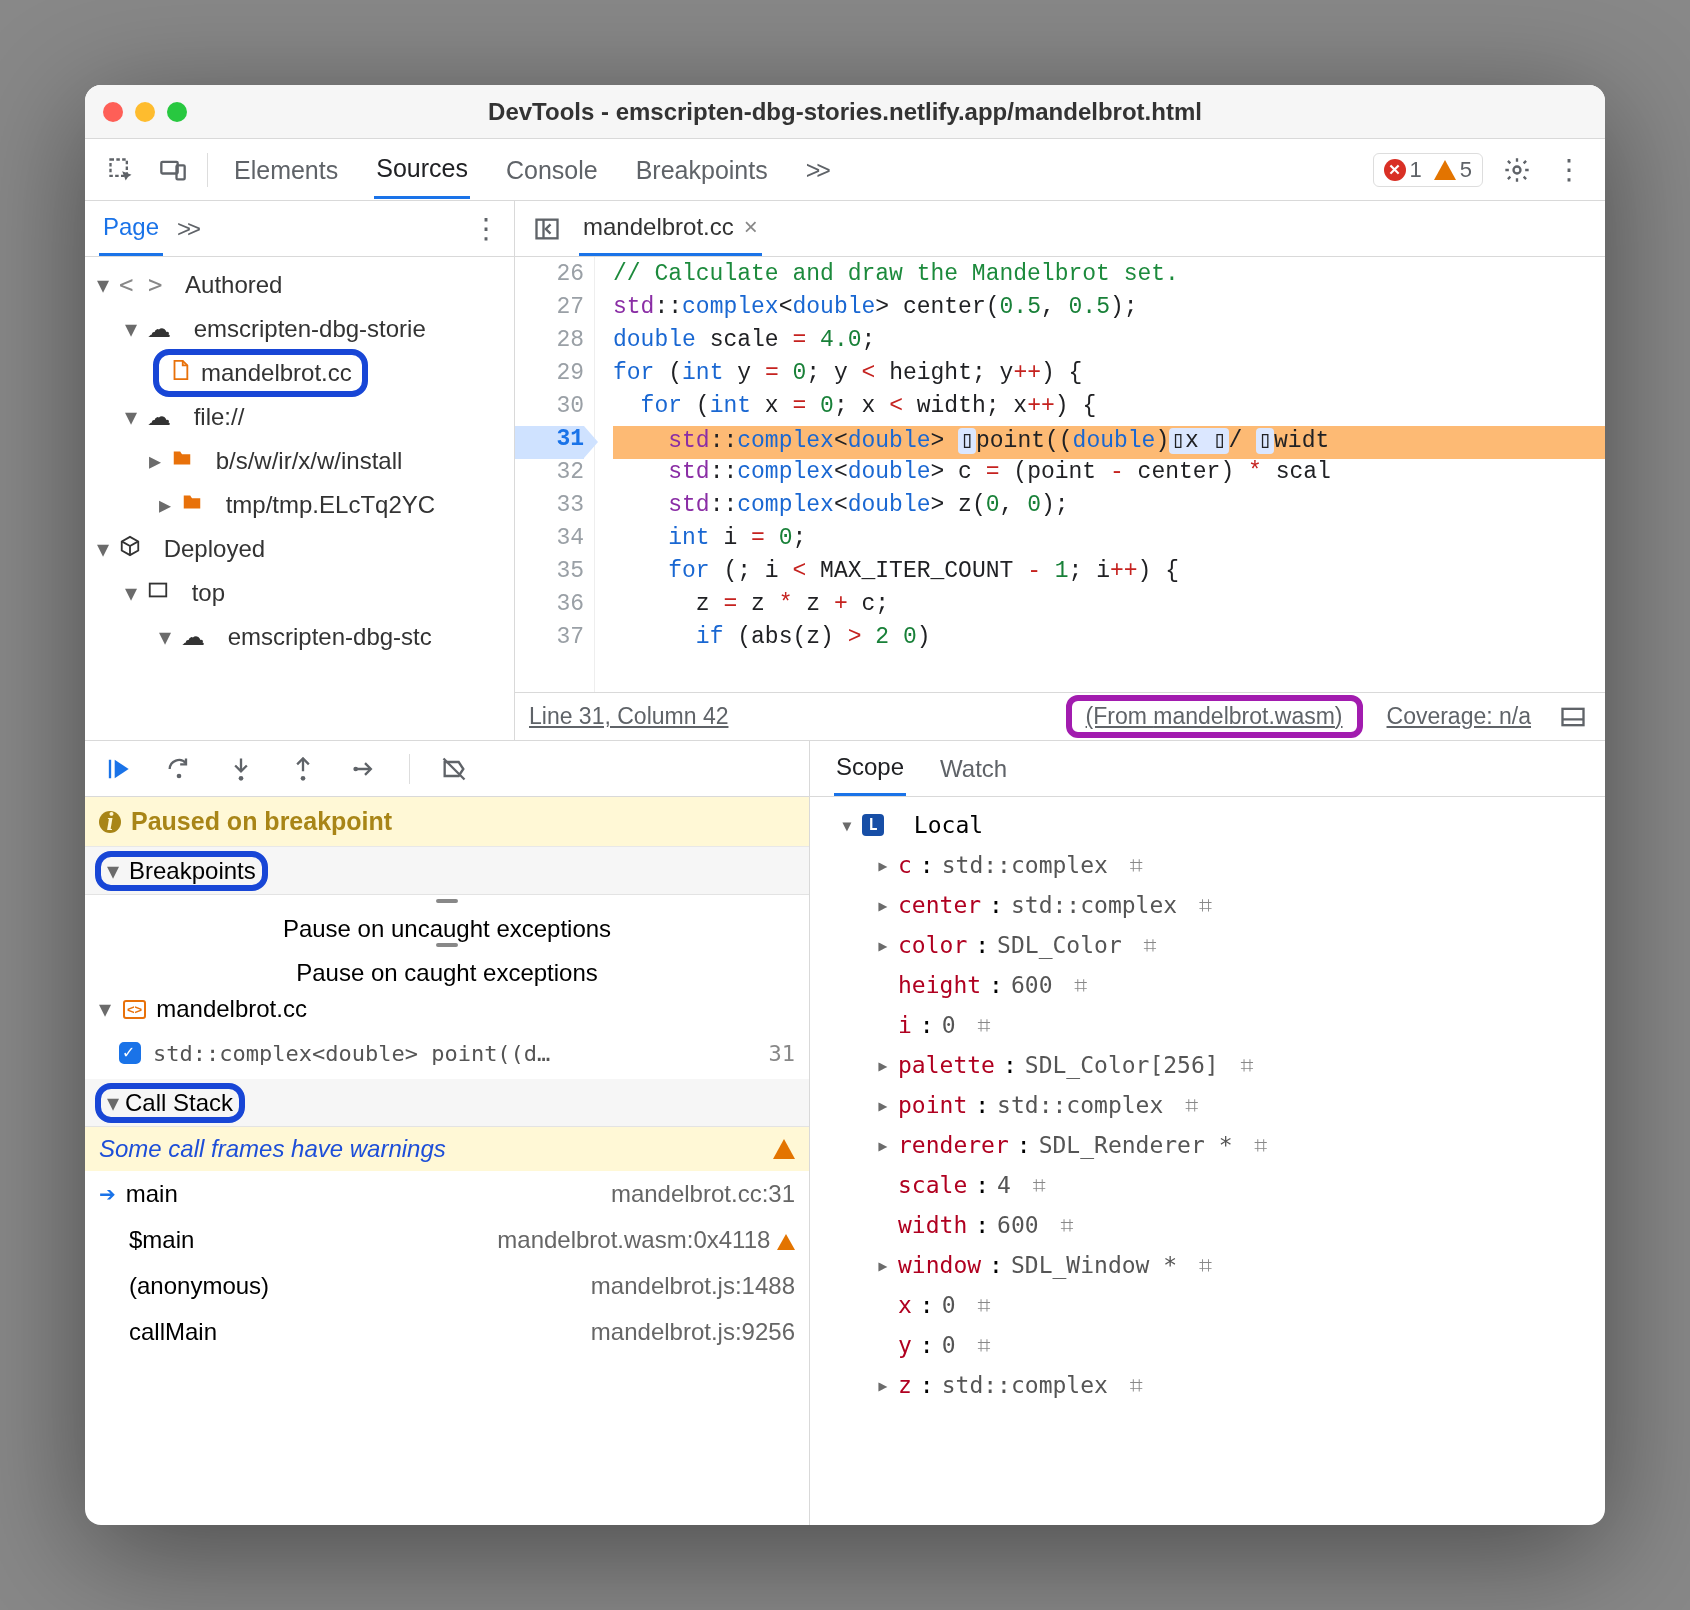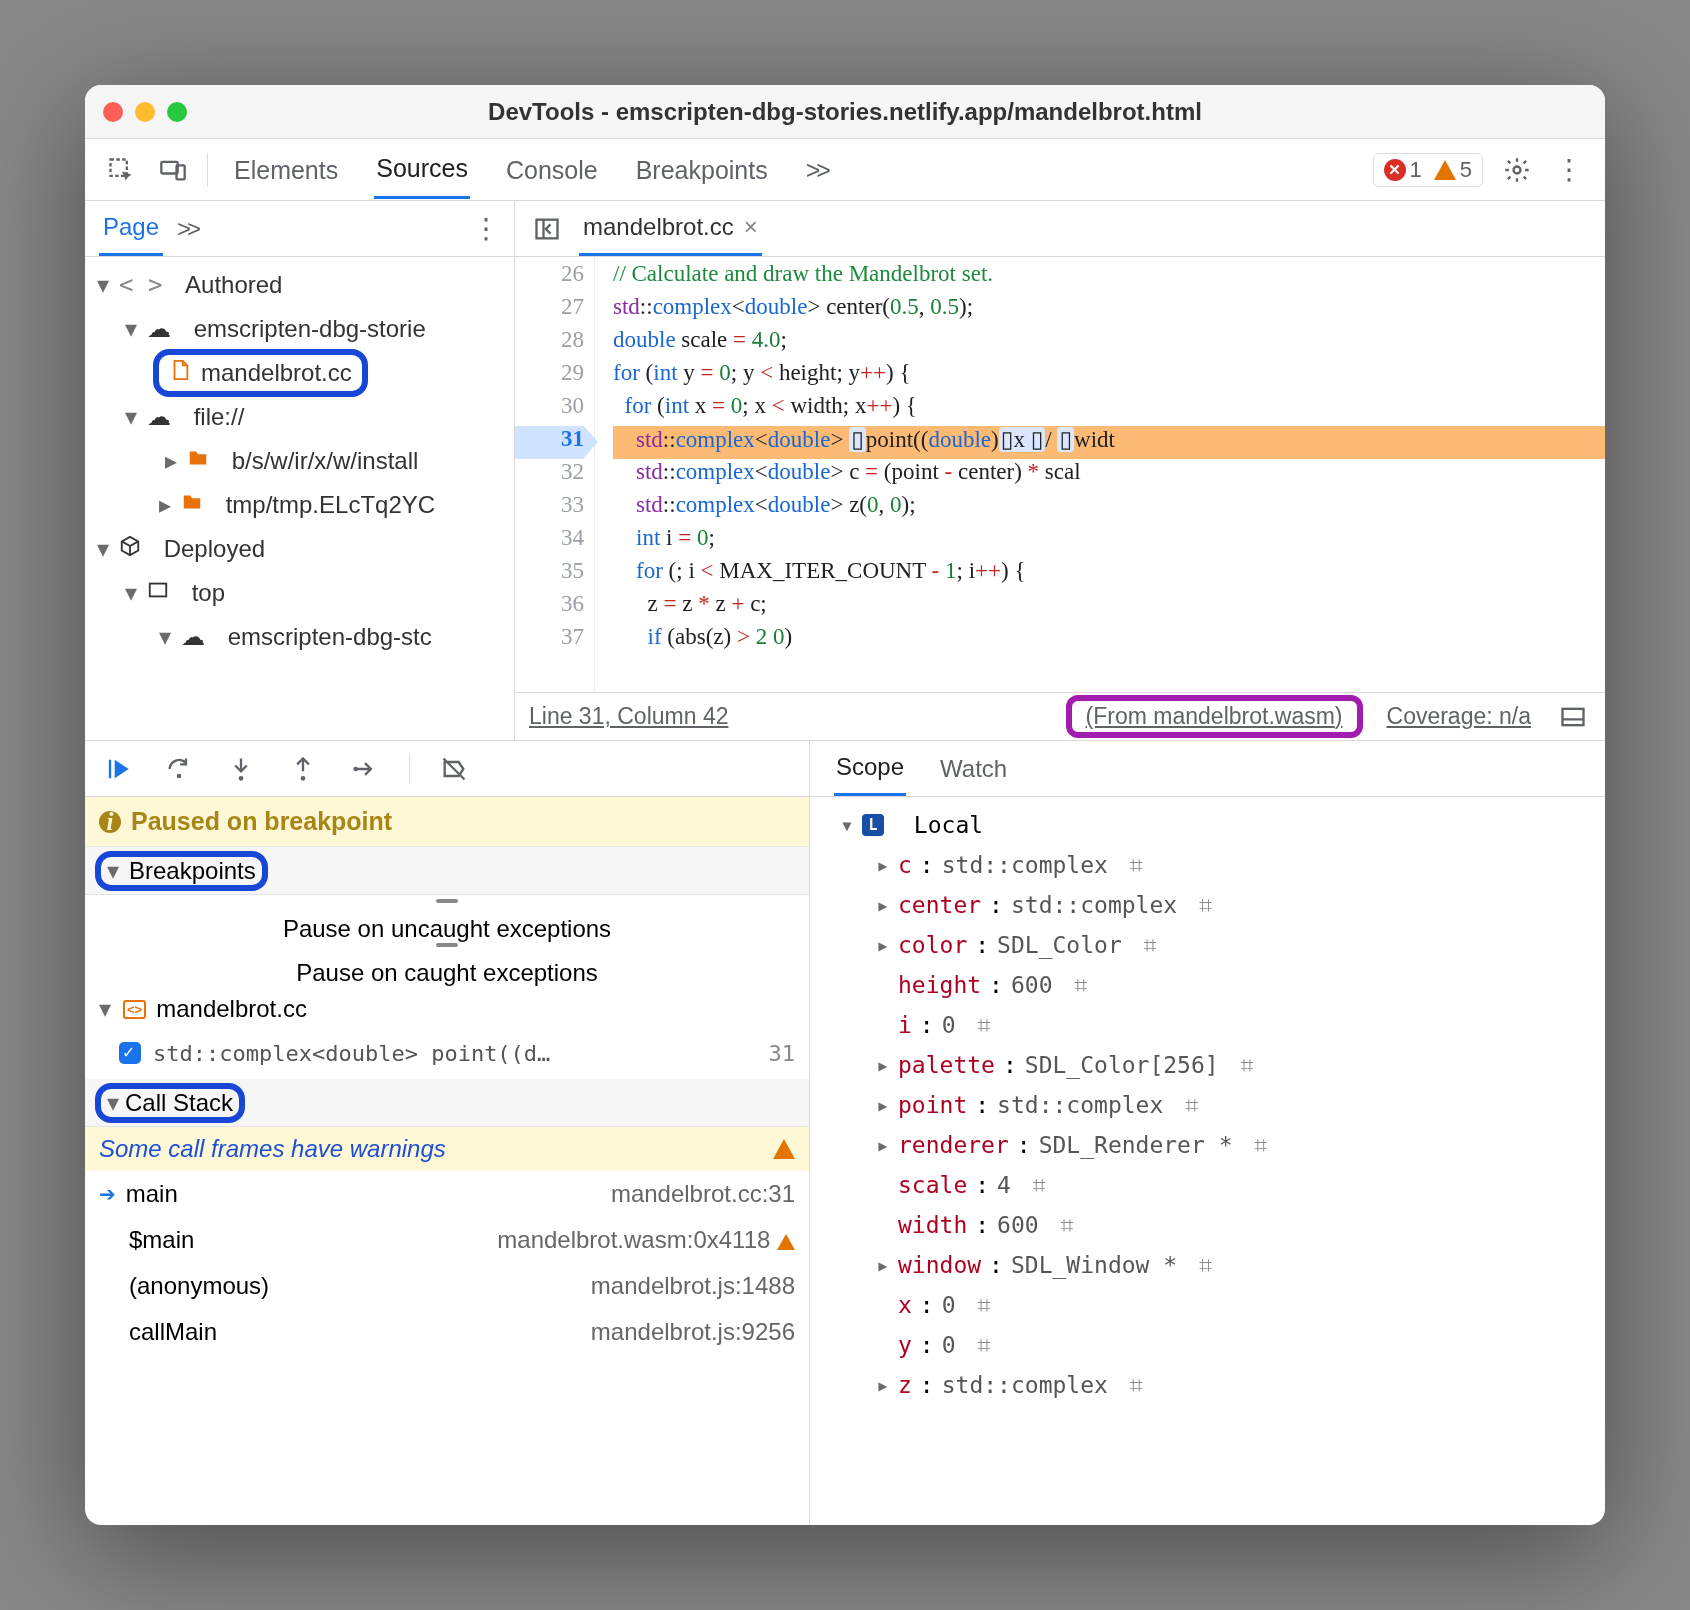--- a/index.html
+++ b/index.html
@@ -92,21 +92,21 @@
   .hl-blue.small { padding: 0 6px; }
   
   .editor {
     flex:1; display:flex; flex-direction:column;
   }
   .ed-tabs {
     height:56px; border-bottom:1px solid #d9d9d9; display:flex; align-items:center; gap:14px; padding:0 14px;
     font-size:24px; color:#333;
   }
   .ed-filetab { display:flex; align-items:center; gap:10px; border-bottom:3px solid #1a73e8; padding:12px 4px;}
-  .ed-body { flex:1; display:flex; font-family:Liberation Serif, serif; font-size:23px; overflow:hidden;}
+  .ed-body { flex:1; display:flex; font-family:Liberation Mono, monospace; font-size:23px; overflow:hidden;}
   .gutter { width:80px; text-align:right; padding:4px 10px 0 0; color:#9aa0a6; background:#fff; border-right:1px solid #eee;}
   .gutter .ln { height:33px; }
   .gutter .ln.cur { background:#cfe2ff; color:#1a73e8; font-weight:600; position:relative;}
   .gutter .ln.cur::after{
     content:""; position:absolute; right:-14px; top:0; width:0;height:0;
     border-top:16px solid transparent;border-bottom:16px solid transparent;border-left:14px solid #cfe2ff;
   }
   .code { flex:1; padding:4px 0 0 18px; overflow:hidden; white-space:pre; color:#202124; }
   .code .line{height:33px;}
   .code .line.cur{background:#fdba74;}
@@ -231,21 +231,21 @@
             <span style="color:#e8710a;">
               <svg width="22" height="22" viewBox="0 0 24 24">
                     <path d="M6 2h9l5 5v15H6z"></path>
                     <path d="M15 2v5h5"></path>
                   </svg>
             </span>
             <span>mandelbrot.cc</span>
           </span>
         </div>
         <div class="tree-row" style="padding-left:40px"><span class="tw open"></span><span>☁︎</span>&nbsp;<span>file://</span></div>
-        <div class="tree-row" style="padding-left:80px"><span class="tw"></span><span style="color:#e8710a;"><svg width="22" height="22" viewBox="0 0 24 24">
+        <div class="tree-row" style="padding-left:64px"><span class="tw"></span><span style="color:#e8710a;"><svg width="22" height="22" viewBox="0 0 24 24">
                   <path d="M3 5h7l2 3h9v11H3z" fill="currentColor" stroke="none"></path>
                 </svg></span>&nbsp;<span>b/s/w/ir/x/w/install</span></div>
         <div class="tree-row" style="padding-left:74px"><span class="tw"></span><span style="color:#e8710a;"><svg width="22" height="22" viewBox="0 0 24 24">
                   <path d="M3 5h7l2 3h9v11H3z" fill="currentColor" stroke="none"></path>
                 </svg></span>&nbsp;<span>tmp/tmp.ELcTq2YC</span></div>
         <div class="tree-row"><span class="tw open"></span><span><svg width="22" height="22" viewBox="0 0 24 24">
                   <path d="M12 2 3 7v10l9 5 9-5V7z"></path>
                   <path d="M3 7l9 5 9-5M12 12v10"></path>
                 </svg></span>&nbsp;<span>Deployed</span></div>
         <div class="tree-row" style="padding-left:40px"><span class="tw open"></span><span><svg width="22" height="22" viewBox="0 0 24 24">

